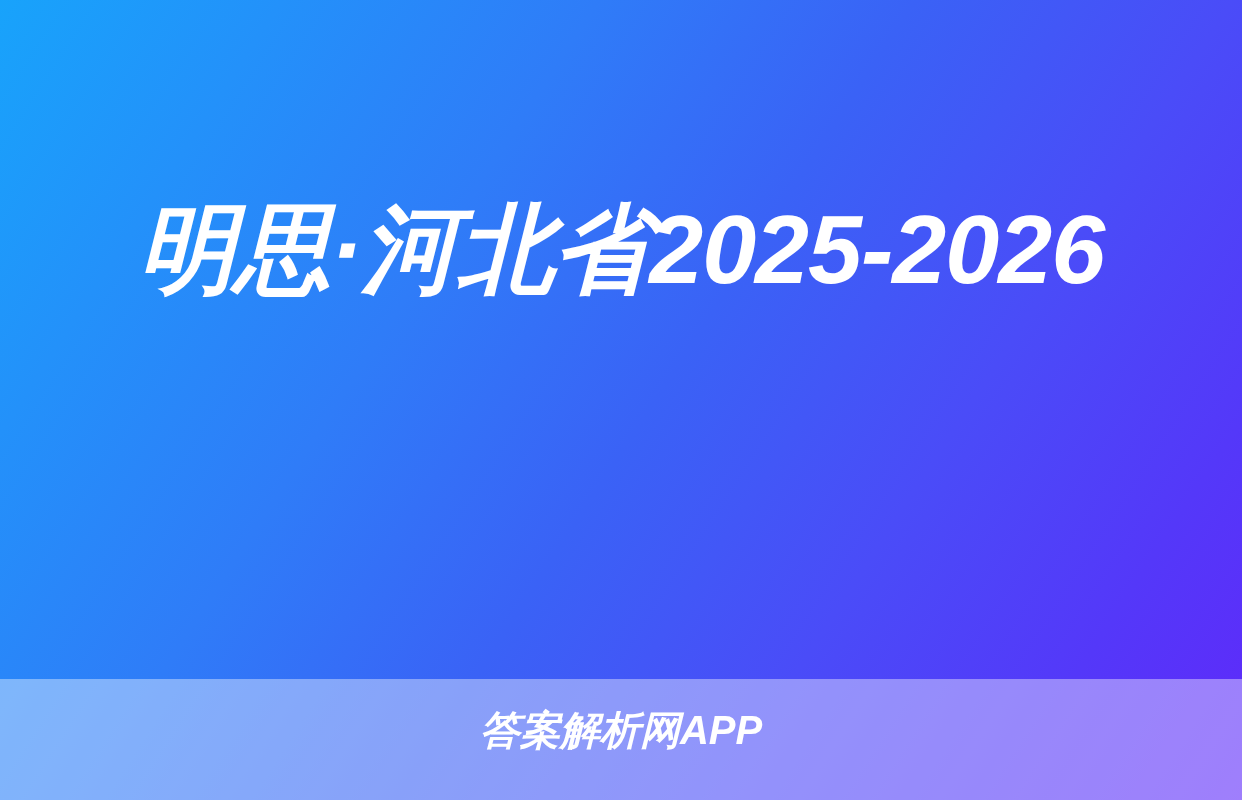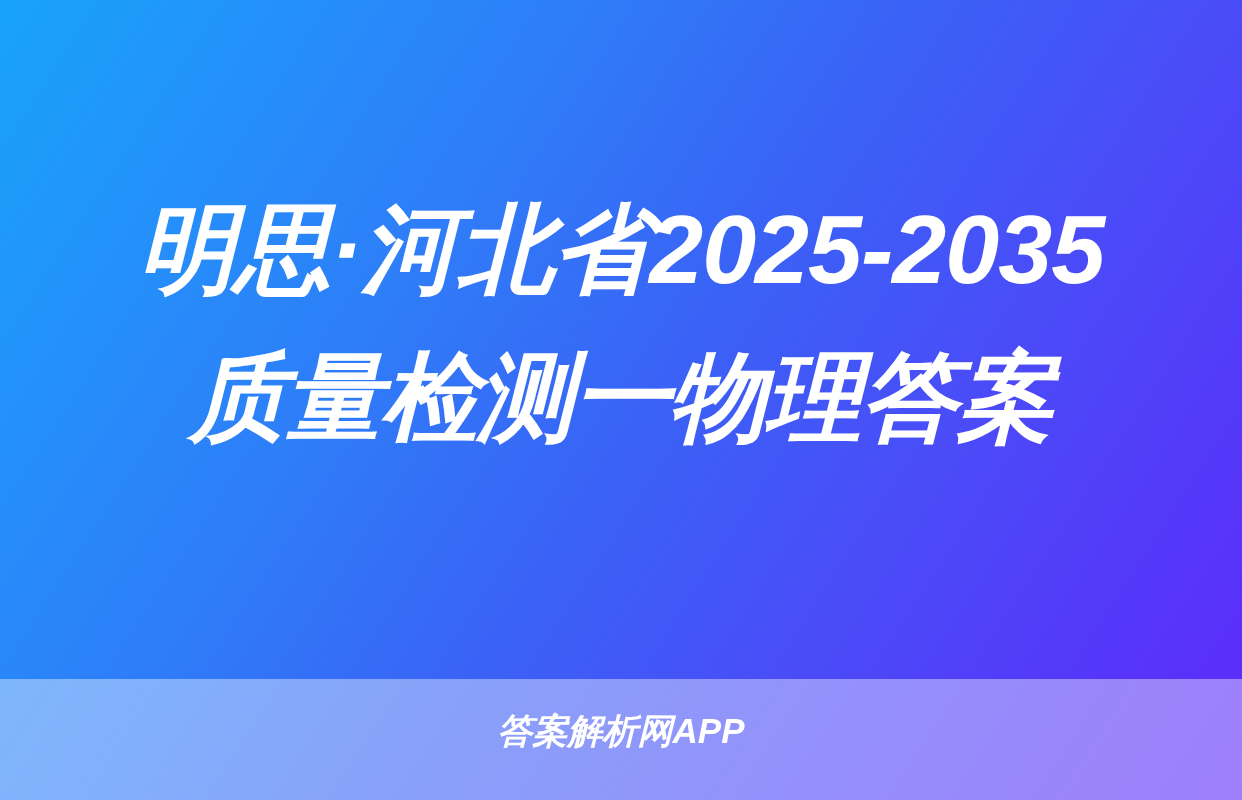--- a/index.html
+++ b/index.html
@@ -73,39 +73,38 @@
     right: 0;
     top: 700px;
     height: 60px;
     display: flex;
     align-items: center;
     justify-content: center;
   }
 
   .footer-mark-text {
     color: #ffffff;
-    font-size: 35px;
+    font-size: 40px;
     line-height: 1;
     font-weight: 700;
     font-style: italic;
     letter-spacing: 0px;
     white-space: nowrap;
   }
 </style>
 </head>
 <body>
 
 <div class="poster">
 
   <div class="gradient-bg"></div>
 
   <div class="footer-band"></div>
 
   <div class="title-block">
-    <span class="title-line">明思·河北省2025-2035</span>
-    <span class="title-line">质量检测一物理答案</span>
+    <span class="title-line">明思·河北省2025-2026</span>
   </div>
 
   <div class="footer-mark">
     <span class="footer-mark-text">答案解析网APP</span>
   </div>
 
 </div>
 
 </body></html>

